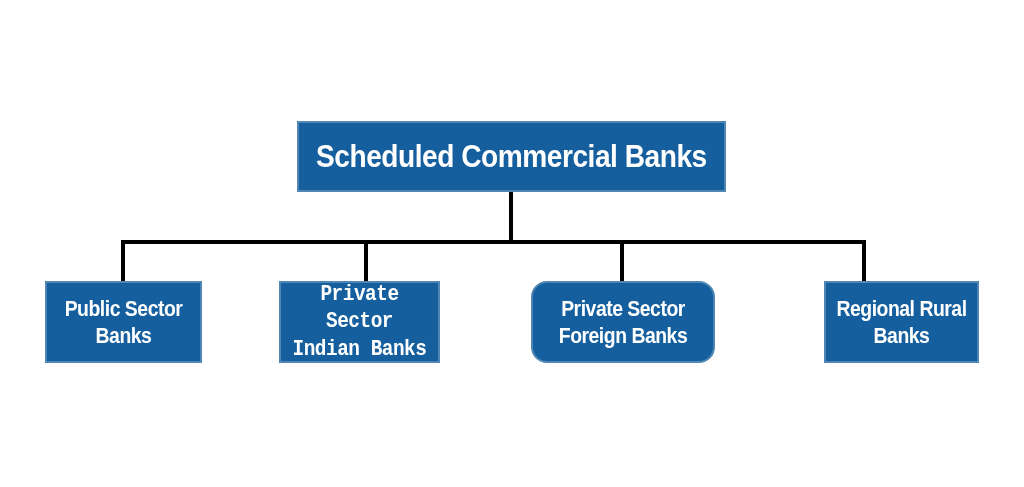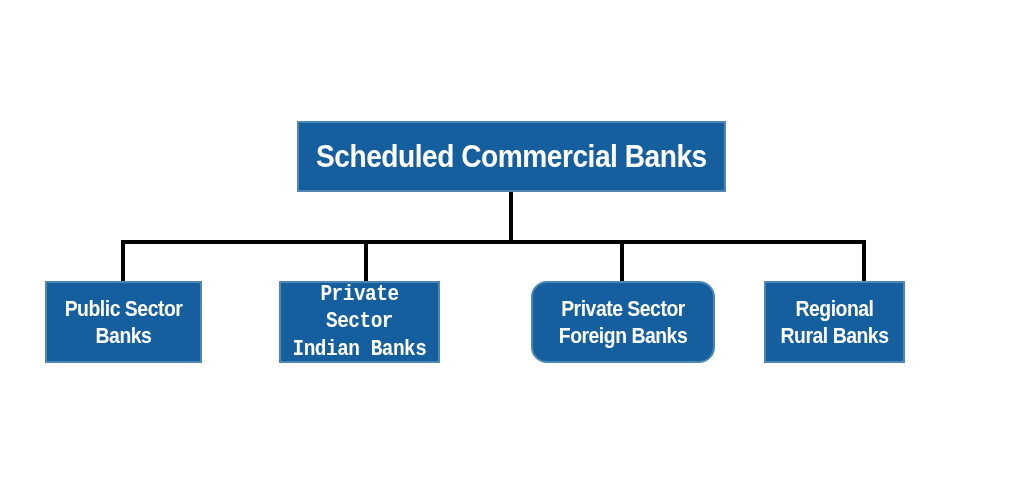--- a/index.html
+++ b/index.html
@@ -42,21 +42,21 @@
   .node.child {
     top: 281px;
     height: 82px;
     font-size: 20px;
     line-height: 1.3;
     padding: 0 4px;
   }
   .node.child-1 { left: 45px;  width: 157px; }
   .node.child-2 { left: 279px; width: 161px; font-family: Liberation Mono, monospace; }
   .node.child-3 { left: 531px; width: 184px; border-radius: 16px; }
-  .node.child-4 { left: 764px; width: 141px; }
+  .node.child-4 { left: 824px; width: 155px; }
 
   .connector {
     position: absolute;
     background: var(--connector-color, #000000);
   }
   .conn-stub  { left: 509px; top: 192px; width: 4px;  height: 52px; }
   .conn-hline { left: 121px; top: 240px; width: 745px; height: 4px; }
   .conn-drop  { top: 240px; width: 4px; height: 41px; }
   .conn-drop-1 { left: 121px; }
   .conn-drop-2 { left: 364px; }

